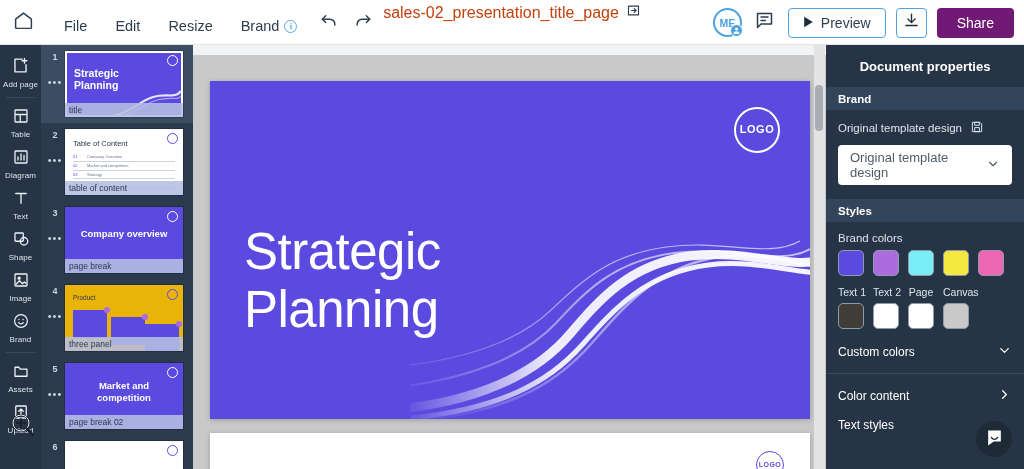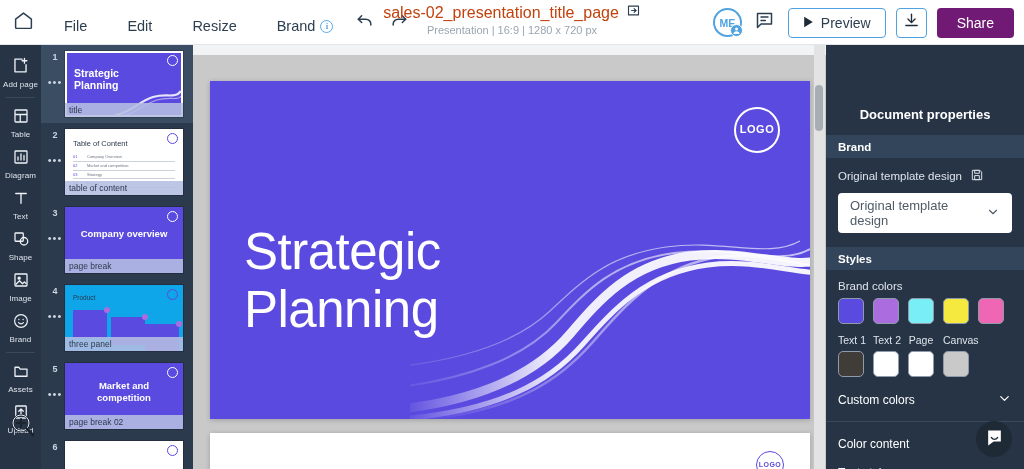--- a/index.html
+++ b/index.html
@@ -14,21 +14,21 @@
   
   #topbar {
     position: absolute; top: 0; left: 0; width: 1024px; height: 45px;
     background: #ffffff; border-bottom: 1px solid #e2e6ea;
     display: flex; align-items: center;
   }
   .home-btn {
     width: 46px; height: 45px; display: flex; align-items: center; justify-content: center;
     cursor: pointer;
   }
-  .menu-group { display: flex; align-items: center; gap: 12px; margin-left: 4px; margin-top: 8px; }
+  .menu-group { display: flex; align-items: center; gap: 0px; margin-left: 4px; margin-top: 8px; }
   .menu-item {
     font-size: 14.5px; color: #2c3e50; padding: 6px 14px; cursor: pointer;
     white-space: nowrap;
   }
   .brand-item { display: flex; align-items: center; gap: 5px; padding-right: 8px; }
   .info-circle {
     width: 13px; height: 13px; border: 1.4px solid #5aa9e6; border-radius: 50%;
     color: #5aa9e6; font-size: 9px; line-height: 11px; text-align: center;
     font-family: "Liberation Serif", serif; font-weight: bold;
   }
@@ -158,21 +158,21 @@
     background: #a8adb3; border-radius: 4px; cursor: pointer;
   }
 
   
   #props {
     position: absolute; right: 0; top: 45px; width: 198px; height: 424px;
     background: #263445; color: #e7ecf1;
   }
   .props-title {
     height: 42px; display: flex; align-items: center; justify-content: center;
-    font-size: 13px; font-weight: bold; color: #ffffff; margin-top: 48px;
+    font-size: 13px; font-weight: bold; color: #ffffff;
   }
   .section-head {
     background: #32455b; height: 23px; display: flex; align-items: center;
     padding-left: 12px; font-size: 11.5px; font-weight: bold; color: #ffffff;
   }
   .prop-row { padding: 10px 12px 0; }
   .prop-label-row { display: flex; align-items: center; gap: 8px; font-size: 11.5px; color: #dde4ec; }
   .select-box {
     margin: 9px 0 0; height: 40px; background: #ffffff; border-radius: 4px;
     display: flex; align-items: center; justify-content: space-between;
@@ -252,21 +252,20 @@
       <div class="doc-title-row">
         <span class="doc-title">sales-02_presentation_title_page</span>
         <span>
           <svg width="15" height="15" viewBox="0 0 24 24" fill="none" stroke="#2c3e50" stroke-width="1.8" stroke-linecap="round" stroke-linejoin="round">
             <path d="M4 5h16v14H4z"></path>
               <path d="M9 12h7"></path>
               <path d="M13 9l3 3-3 3"></path>
           </svg>
         </span>
       </div>
-      <div class="doc-sub">Presentation | 16:9 | 1280 x 720 px</div>
     </div>
 
     <div class="top-right">
       <div class="avatar">
         <span>ME</span>
         <span class="avatar-badge">
           <svg width="9" height="9" viewBox="0 0 24 24" fill="#ffffff">
             <circle cx="12" cy="8" r="4"></circle>
               <path d="M4 21c0-4.4 3.6-7 8-7s8 2.6 8 7z"></path>
           </svg>
@@ -466,21 +465,21 @@
         <div class="thumb-title" style="left:0;right:0;top:22px;text-align:center;font-size:9.5px;">Company overview</div>
         <div class="thumb-caption">page break</div>
       </div>
     </div>
 
     <div class="thumb-row">
       <div class="thumb-gutter">
         <span class="thumb-num">4</span>
         <span class="thumb-dots">•••</span>
       </div>
-      <div class="thumb-card" style="background:#0ea5e9">
+      <div class="thumb-card" style="background:#eab308">
         <div class="mini-logo dark"></div>
         <div style="position:absolute;left:8px;top:9px;font-size:6.5px;color:#2b3a4d;">Product</div>
         <div style="position:absolute;left:8px;top:25px;width:34px;height:28px;background:#5b4adf;">
           <div style="position:absolute;right:-3px;top:-3px;width:6px;height:6px;border-radius:50%;background:#ab6ce0;"></div>
         </div>
         <div style="position:absolute;left:46px;top:32px;width:34px;height:28px;background:#5b4adf;">
           <div style="position:absolute;right:-3px;top:-3px;width:6px;height:6px;border-radius:50%;background:#ab6ce0;"></div>
         </div>
         <div style="position:absolute;left:80px;top:39px;width:34px;height:28px;background:#5b4adf;">
           <div style="position:absolute;right:-3px;top:-3px;width:6px;height:6px;border-radius:50%;background:#ab6ce0;"></div>

